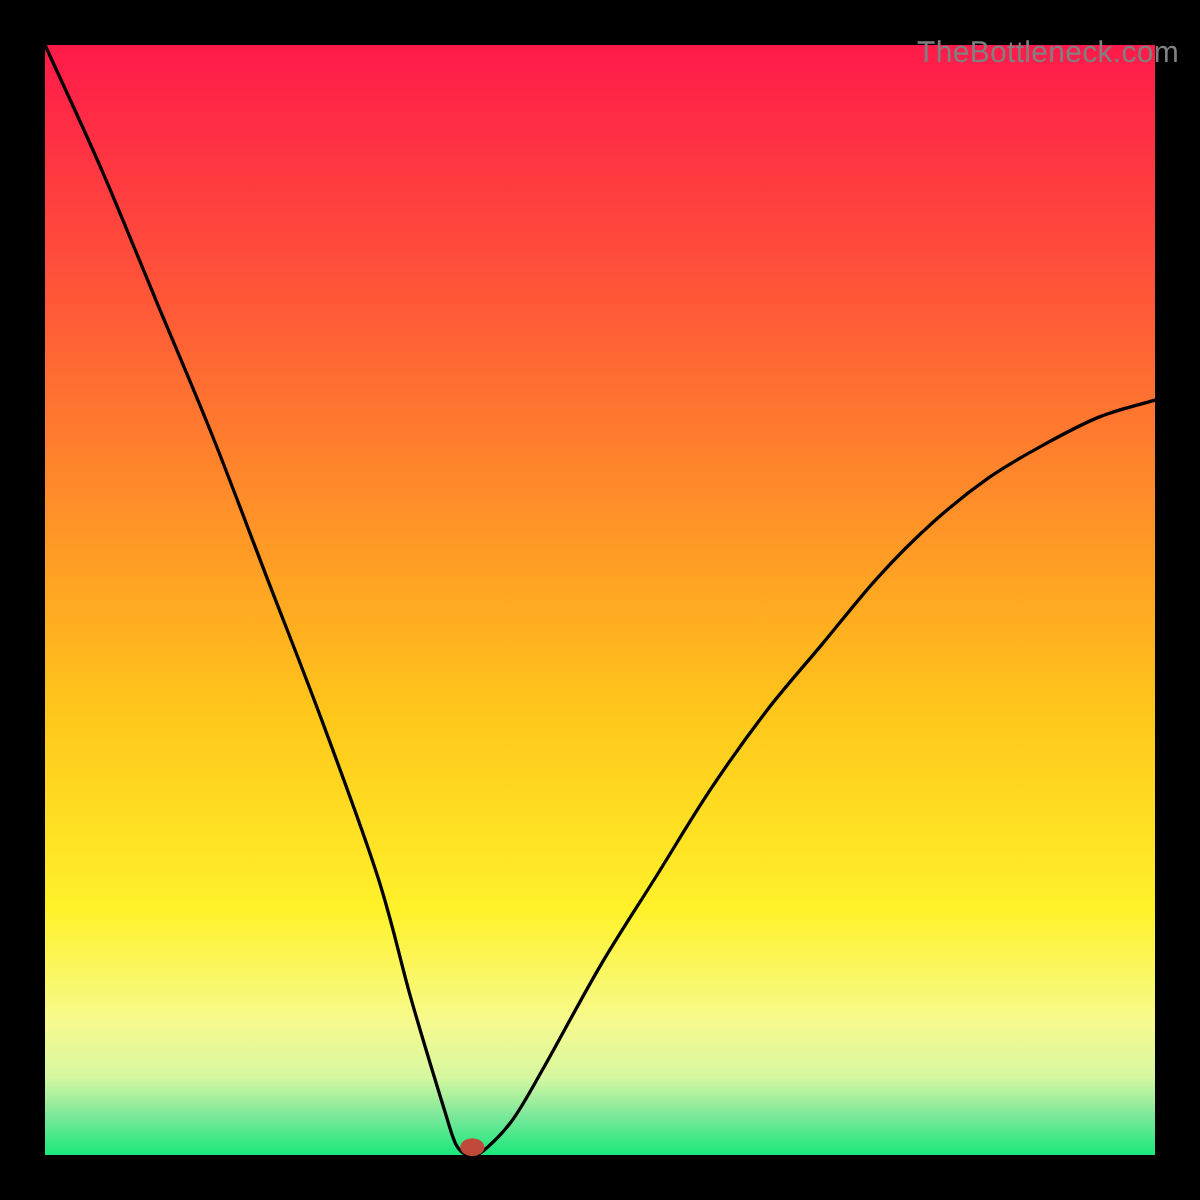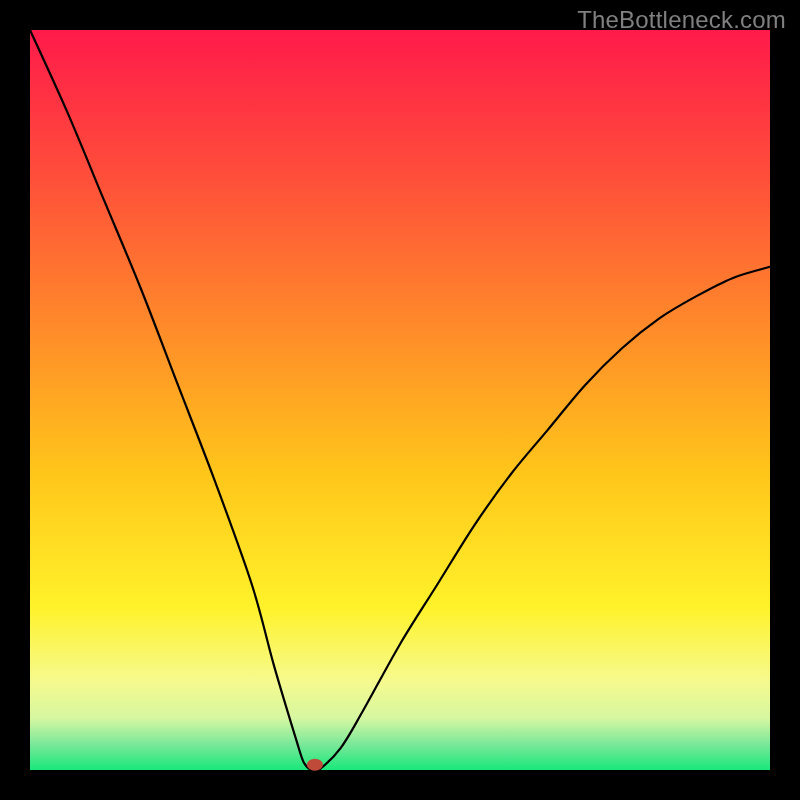--- a/index.html
+++ b/index.html
@@ -11,24 +11,24 @@
     font-family: Arial, sans-serif;
     overflow: hidden;
   }
   .container {
     position: relative;
     width: 800px;
     height: 800px;
   }
   .watermark {
     position: absolute;
-    top: 6px;
+    top: 24px;
     right: 14px;
     color: #808080;
-    font-size: 24px;
+    font-size: 20px;
     font-weight: 500;
     z-index: 10;
     letter-spacing: 0.2px;
   }
   svg {
     display: block;
   }
 </style>
 </head>
 <body>

